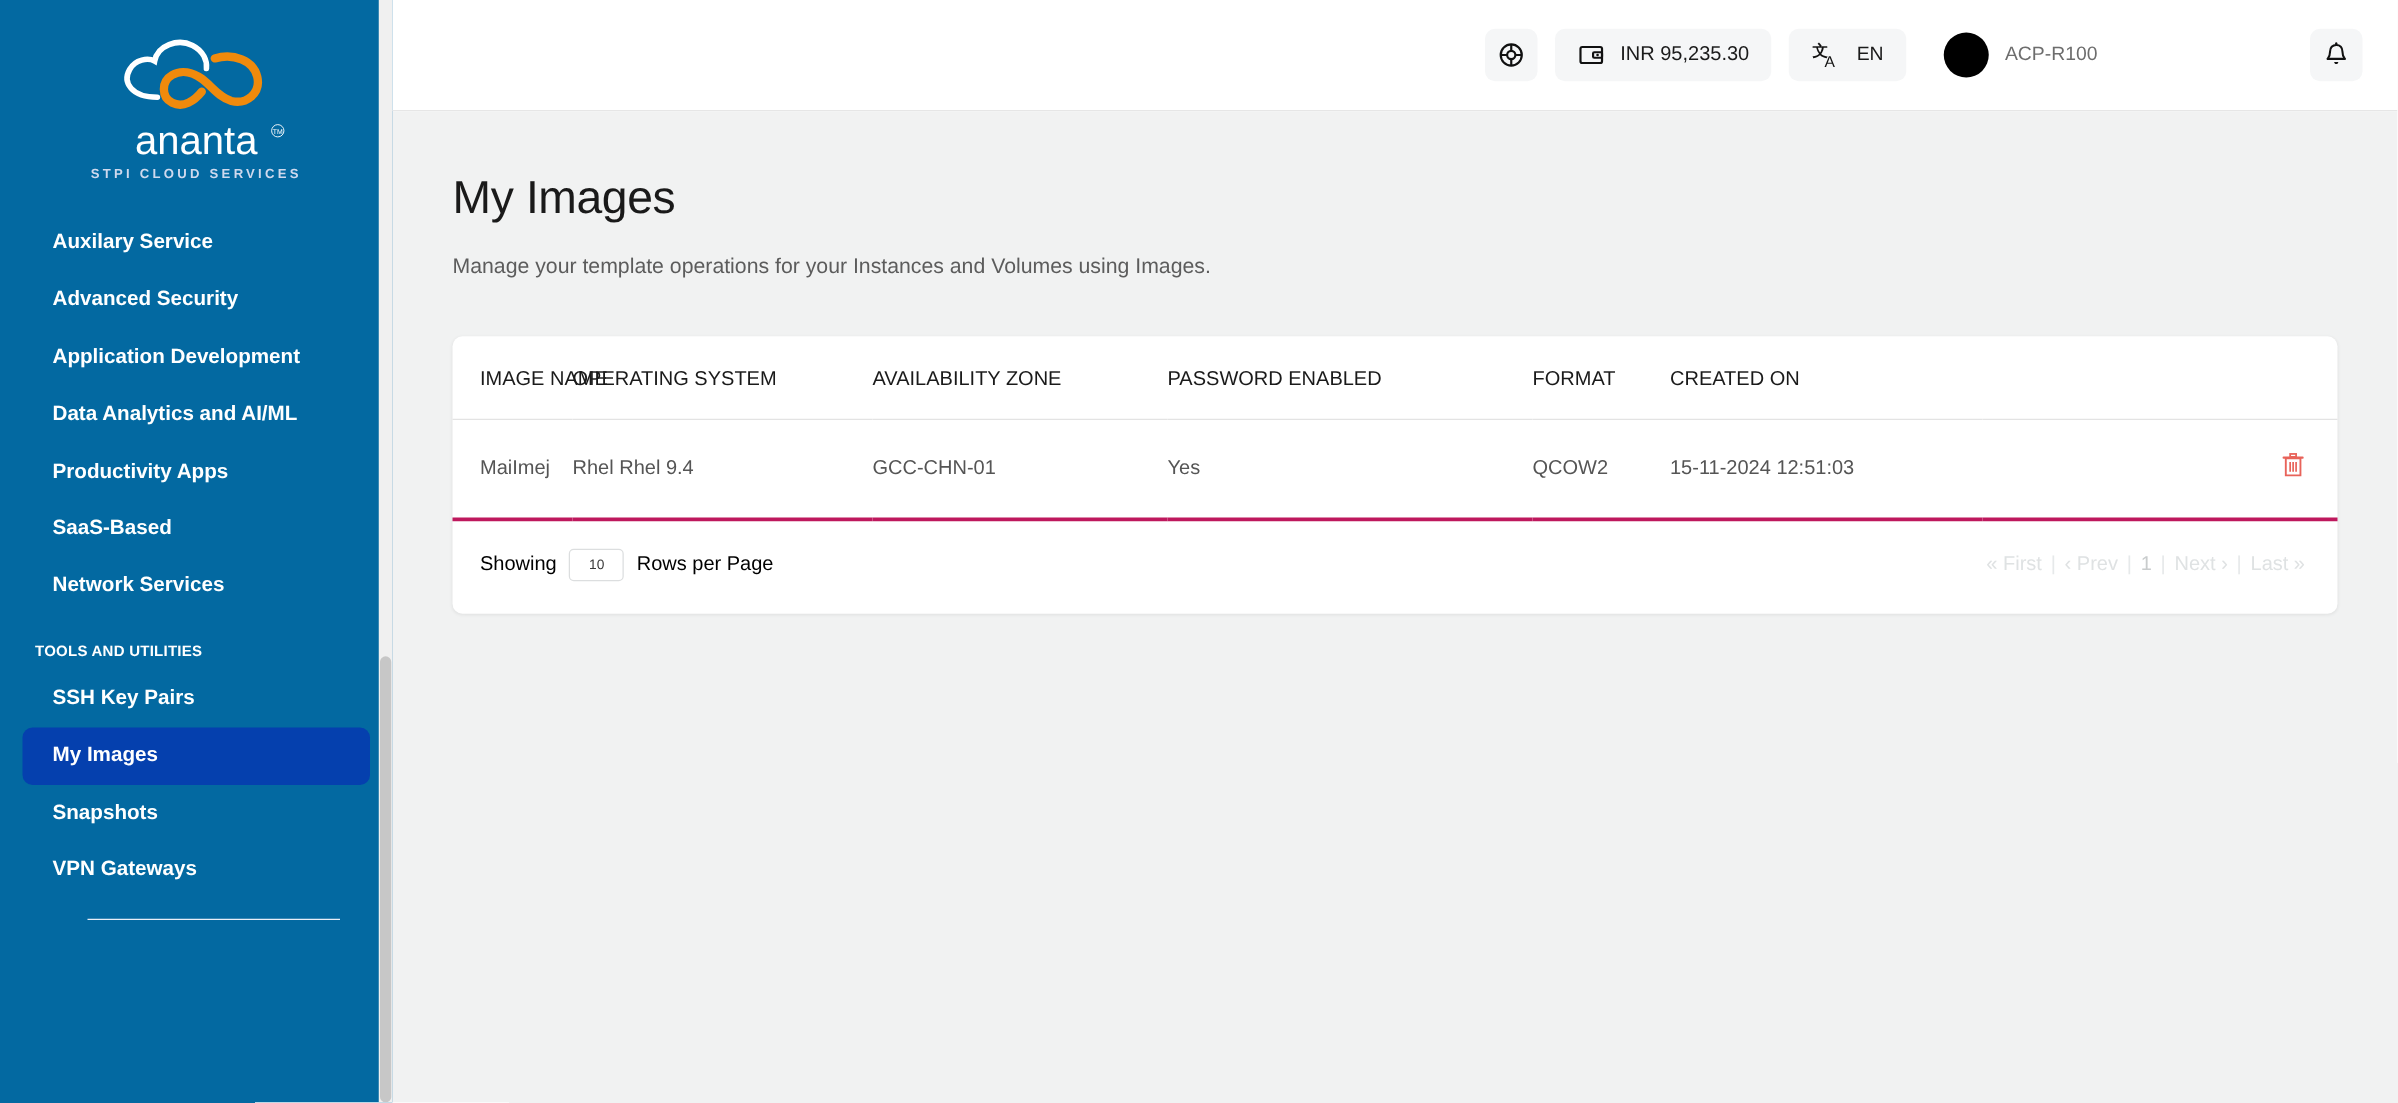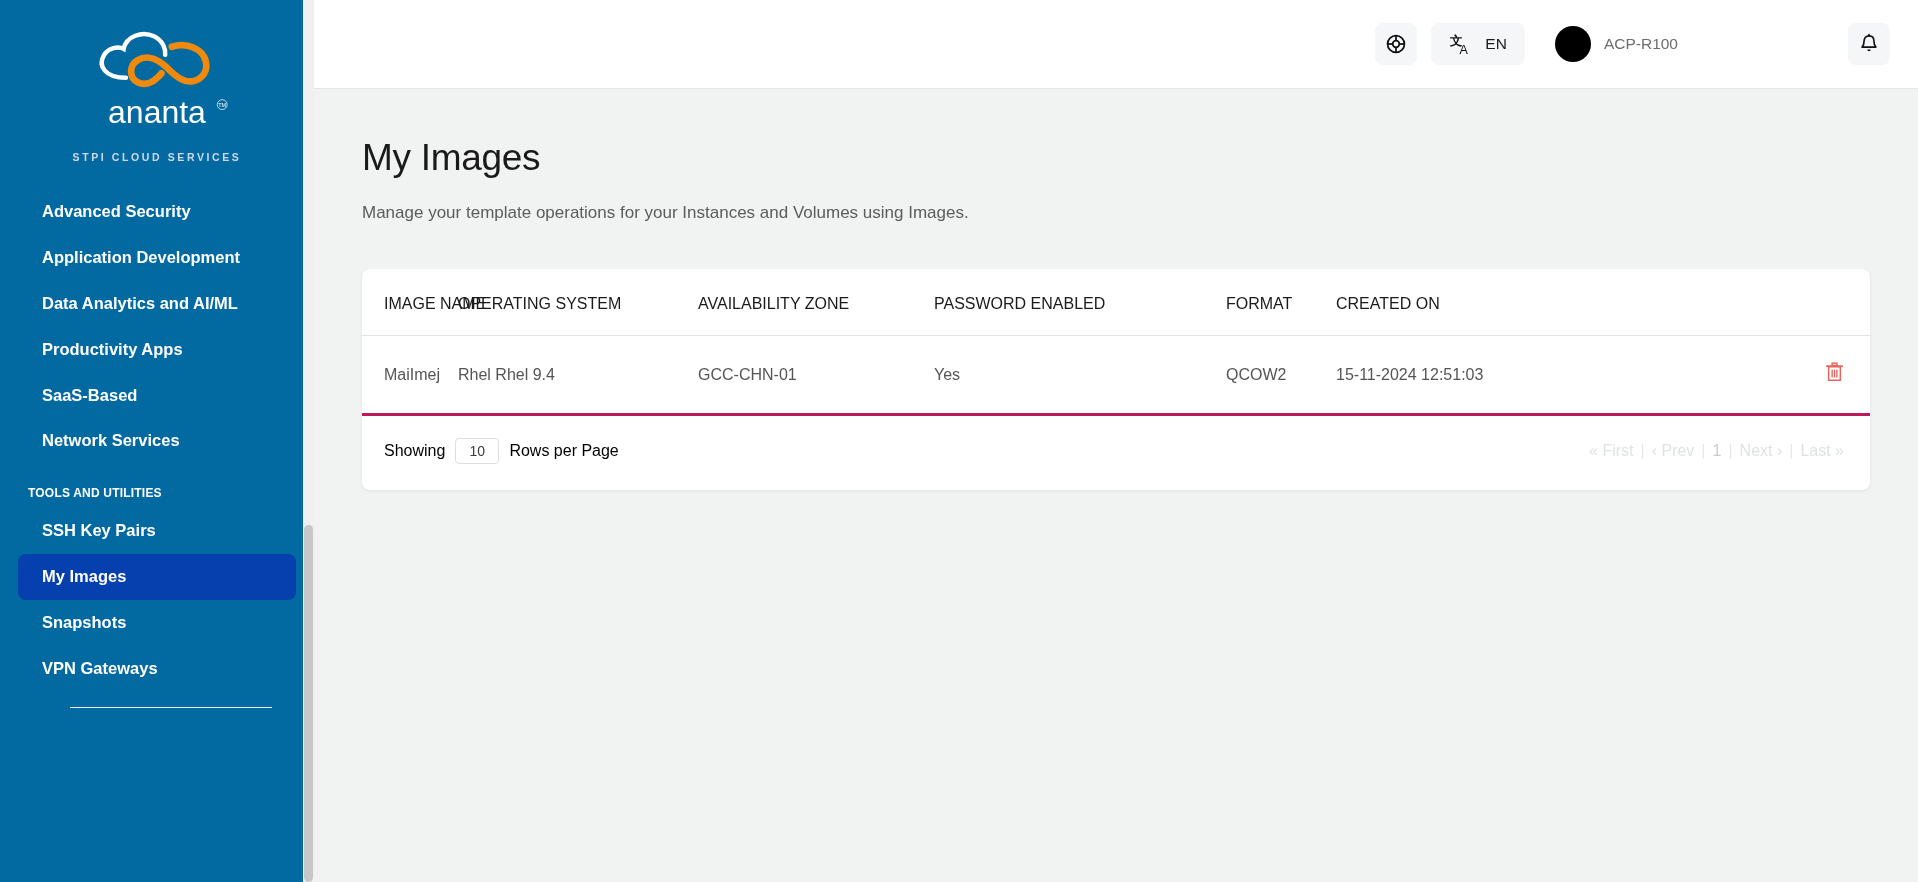--- a/index.html
+++ b/index.html
@@ -23,21 +23,21 @@
 
   .logo-wrap {
     padding: 26px 0 26px 0;
     display: flex; flex-direction: column;
     align-items: center; justify-content: center;
   }
   .logo-mark { width: 150px; height: 74px; display:block; }
   .logo-word { margin-top: -4px; width: 160px; display:block; }
   .logo-sub {
     color: #cfd9ee; font-size: 10.5px; letter-spacing: 2.6px;
-    font-weight: 600; margin-top: 21px;
+    font-weight: 600; margin-top: 3px;
   }
 
   .nav-item {
     display: block;
     margin: 0 18px;
     padding: 13px 24px;
     border-radius: 8px;
     color: #ffffff;
     font-size: 16.5px;
     font-weight: 600;
@@ -144,21 +144,21 @@
   .c7 { width: auto; }
 
   .pager {
     display: flex; align-items: center; justify-content: space-between;
     padding: 22px 26px 26px 22px;
   }
   .pager-left { display: flex; align-items: center; gap: 10px; }
   .pager-label { font-size: 16px; color: #000000; }
   .rows-input {
     width: 44px; height: 26px; border: 1px solid #dcdedf; border-radius: 4px;
-    font-size: 14px; color: #3a3a3a; text-align: center;
+    font-size: 11px; color: #3a3a3a; text-align: center;
     font-family: "Liberation Sans", sans-serif; background: #fff;
   }
   .pager-right { display: flex; align-items: center; gap: 7px; font-size: 16px; color: #dfe2e3; }
   .pg { cursor: pointer; white-space: nowrap; }
   .pg-sep { color: #e6e9ea; }
   .pg-cur { color: #c9cccd; }
 </style>
 </head>
 <body>
 
@@ -174,20 +174,21 @@
                    C96 43 84 40 74 46 C62 53 62 70 74 76 C86 82 98 74 106 64" fill="none" stroke="#F08A0C" stroke-width="9" stroke-linecap="round" stroke-linejoin="round"></path>
         </svg>
         <svg class="logo-word" viewBox="0 0 260 56">
           <text x="130" y="44" text-anchor="middle" font-family="Liberation Sans, sans-serif" font-size="52" font-weight="400" fill="#ffffff">ananta</text>
           <circle cx="236" cy="14" r="8" fill="none" stroke="#ffffff" stroke-width="1.2"></circle>
           <text x="236" y="18" text-anchor="middle" font-family="Liberation Sans, sans-serif" font-size="9" fill="#ffffff">TM</text>
         </svg>
         <div class="logo-sub">STPI CLOUD SERVICES</div>
       </div>
 
+      <div class="nav-item">Auxilary Service</div>
       <div class="nav-item">Advanced Security</div>
       <div class="nav-item">Application Development</div>
       <div class="nav-item">Data Analytics and AI/ML</div>
       <div class="nav-item">Productivity Apps</div>
       <div class="nav-item">SaaS-Based</div>
       <div class="nav-item">Network Services</div>
 
       <div class="nav-section-title">TOOLS AND UTILITIES</div>
 
       <div class="nav-item">SSH Key Pairs</div>
@@ -212,20 +213,28 @@
           <svg width="22" height="22" viewBox="0 0 24 24">
             <circle cx="12" cy="12" r="9.2" fill="none" stroke="#111" stroke-width="1.9"></circle>
             <circle cx="12" cy="12" r="3.6" fill="none" stroke="#111" stroke-width="1.9"></circle>
             <line x1="12" y1="2.8" x2="12" y2="8.4" stroke="#111" stroke-width="1.9"></line>
             <line x1="12" y1="15.6" x2="12" y2="21.2" stroke="#111" stroke-width="1.9"></line>
             <line x1="2.8" y1="12" x2="8.4" y2="12" stroke="#111" stroke-width="1.9"></line>
             <line x1="15.6" y1="12" x2="21.2" y2="12" stroke="#111" stroke-width="1.9"></line>
           </svg>
         </div>
 
+        <div class="pill">
+          <svg width="22" height="22" viewBox="0 0 24 24">
+            <rect x="2.6" y="5" width="18.8" height="14" rx="1.6" fill="none" stroke="#111" stroke-width="1.9"></rect>
+            <rect x="13.6" y="9.6" width="7.8" height="4.8" rx="1" fill="none" stroke="#111" stroke-width="1.9"></rect>
+            <circle cx="17.5" cy="12" r="1.15" fill="#111"></circle>
+          </svg>
+          <span class="pill-text">INR 95,235.30</span>
+        </div>
 
         <div class="pill">
           <svg width="24" height="24" viewBox="0 0 24 24">
             <text x="1" y="12.5" font-family="Liberation Sans, sans-serif" font-size="12.5" font-weight="700" fill="#111">文</text>
             <text x="10.5" y="21.5" font-family="Liberation Sans, sans-serif" font-size="12.5" font-weight="400" fill="#111">A</text>
           </svg>
           <span class="pill-text sm">EN</span>
         </div>
 
         <div class="user-box">

